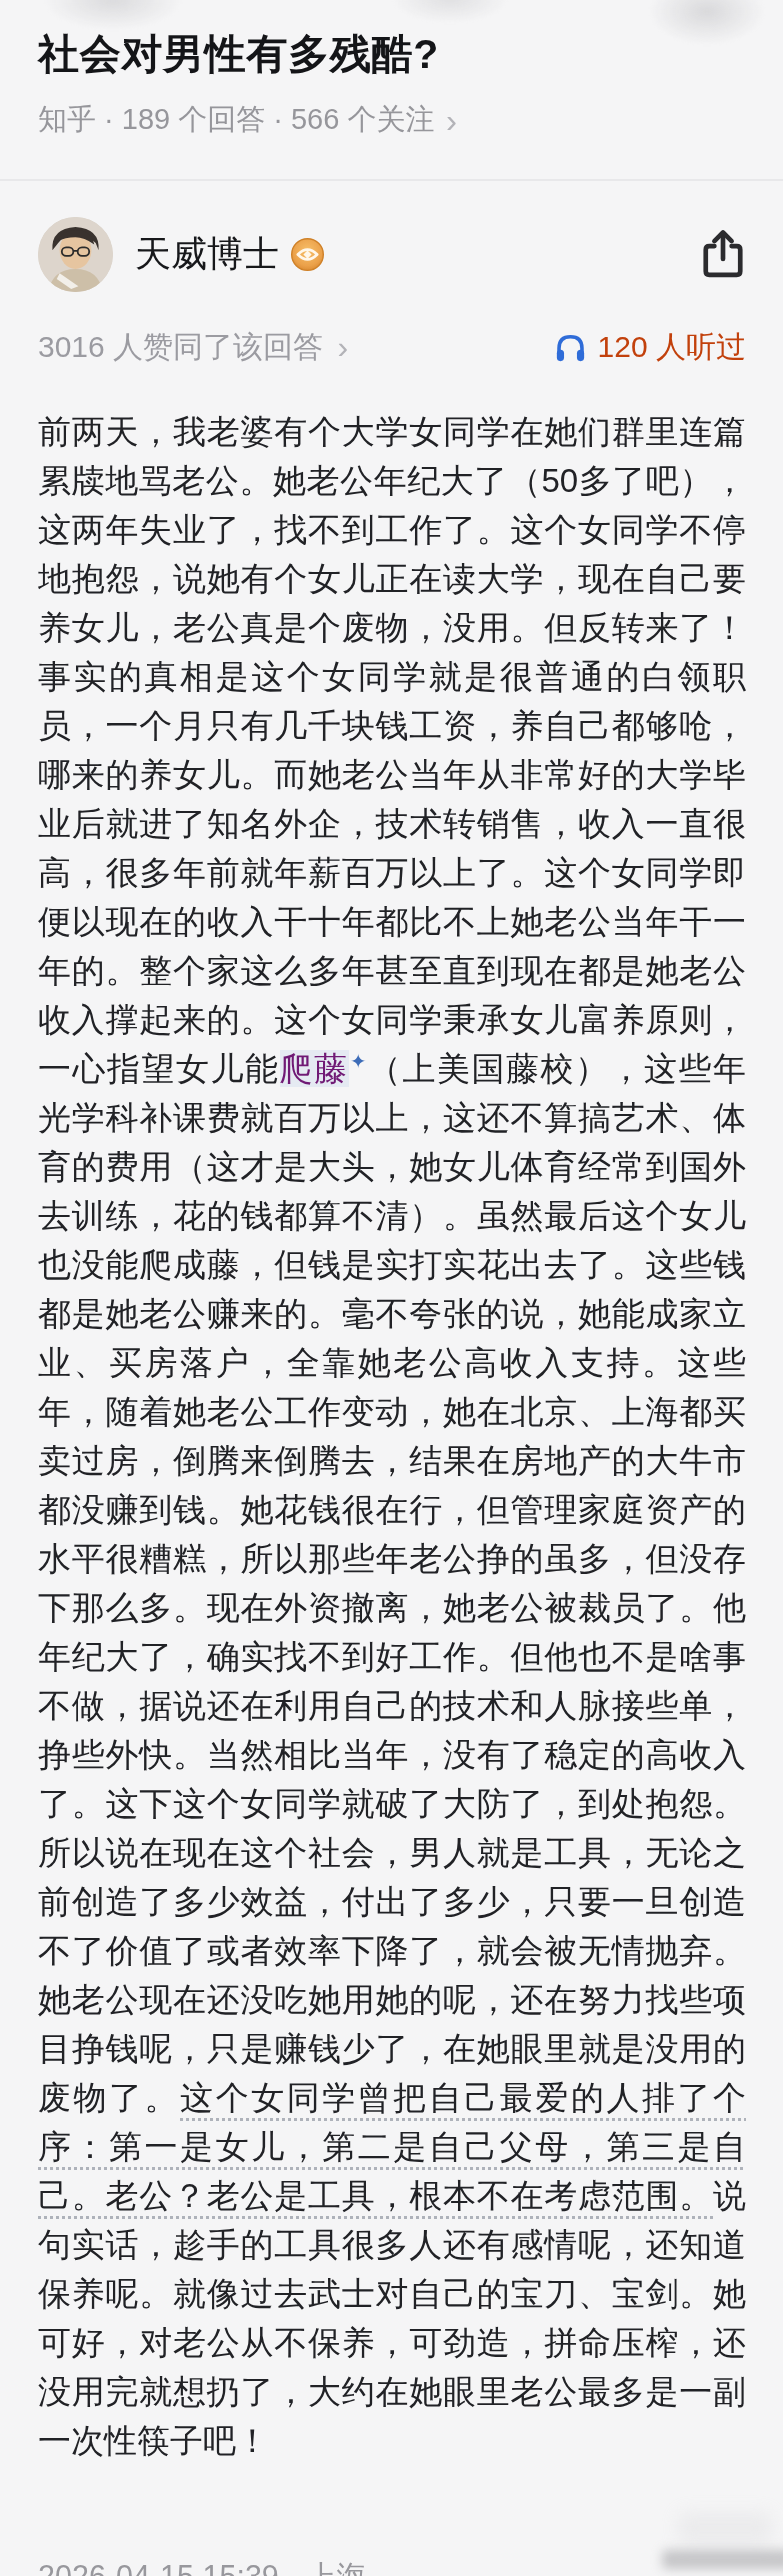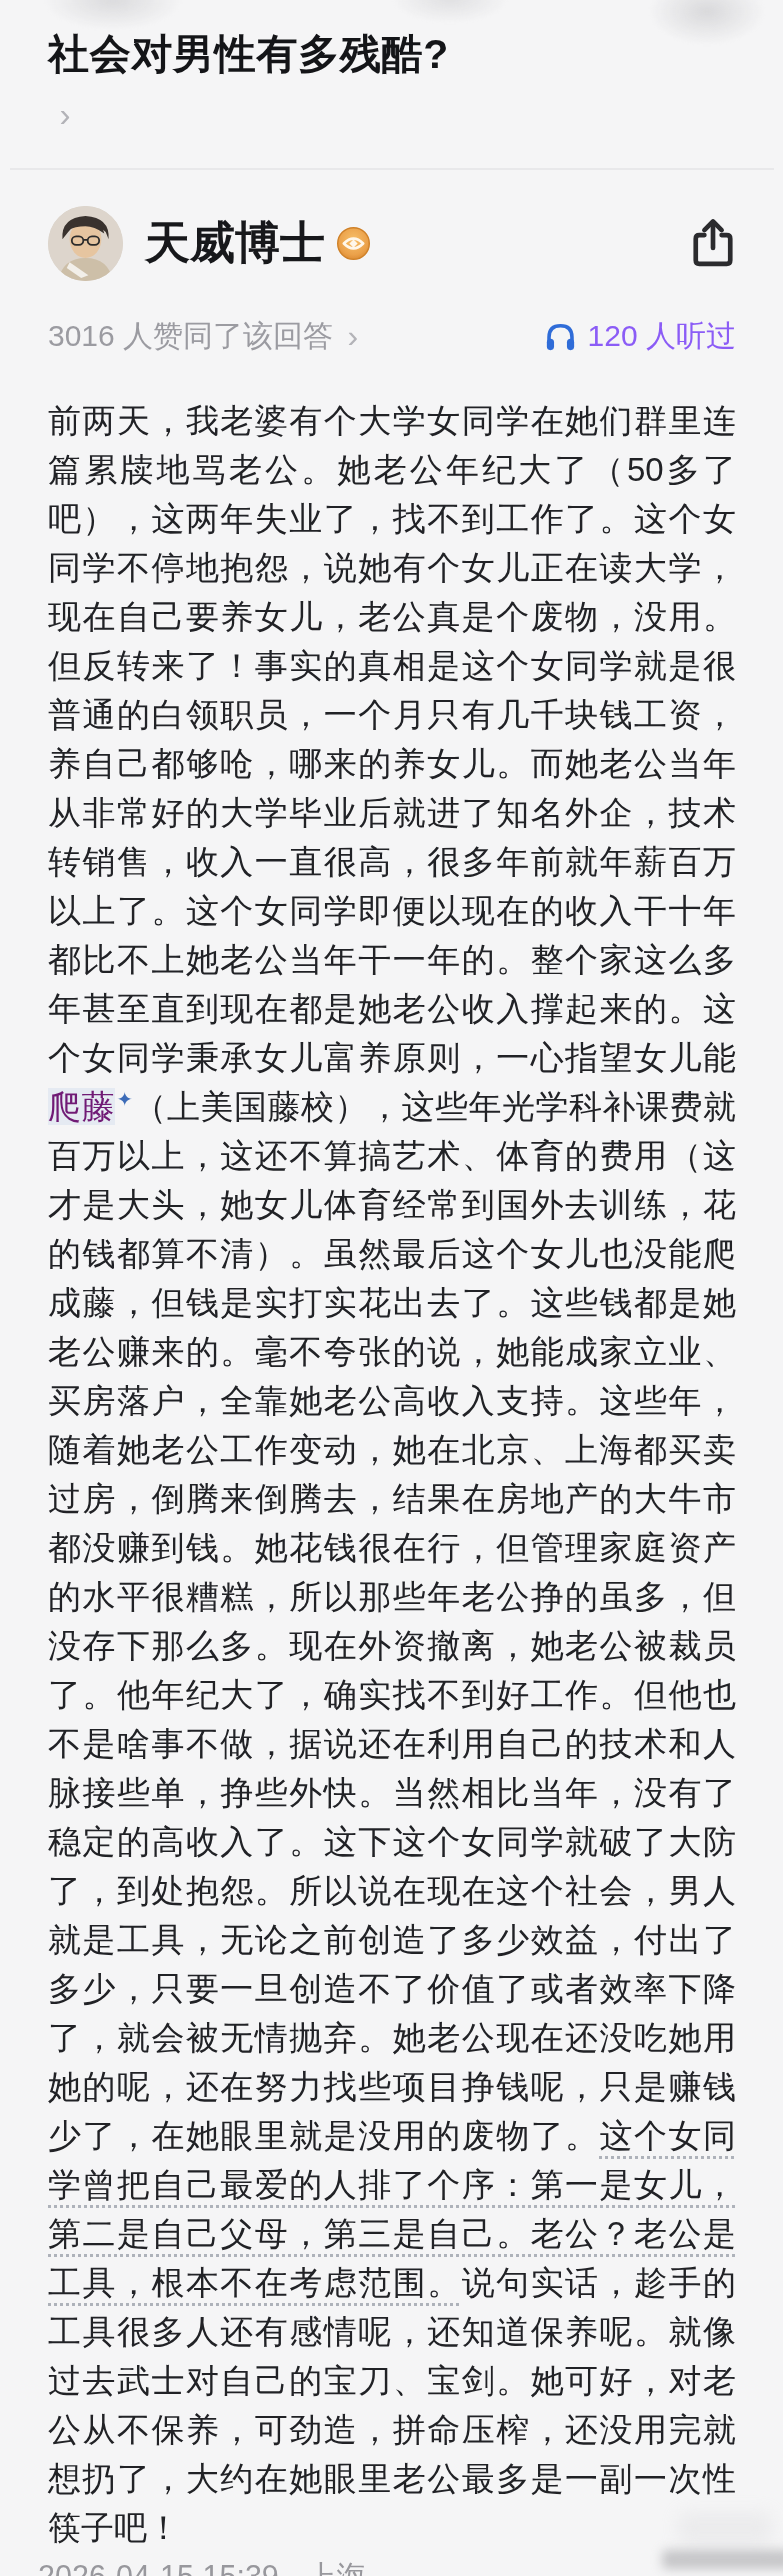--- a/index.html
+++ b/index.html
@@ -5,21 +5,21 @@
   html,body{margin:0;padding:0;background:#dcdcde;}
   .screen{
     position:relative;
     width:784px;height:2576px;
     margin:0 auto;
     background:#f5f5f6;
     overflow:hidden;
     font-family:"Liberation Sans",sans-serif;
     color:#212226;
   }
-  .inner{padding:0 48px;}
+  .inner{padding:0 38px;}
 
   
   .q-title{
     padding-top:29px;
     font-size:41px;line-height:51px;
     font-weight:700;color:#141518;
     letter-spacing:0.7px;
   }
   .q-meta{
     margin-top:20.3px;
@@ -38,21 +38,21 @@
     margin-top:36px;
     display:flex;align-items:center;
   }
   .avatar{
     width:75px;height:75px;border-radius:50%;
     overflow:hidden;flex:0 0 auto;
     background:#d9d2c9;
   }
   .author-name{
     margin-left:22px;
-    font-size:45px;font-weight:700;color:#17181b;
+    font-size:36px;font-weight:400;color:#17181b;
     white-space:nowrap;
   }
   .badge{margin-left:11.6px;flex:0 0 auto;display:flex;}
   .spacer{flex:1;}
   .follow-btn{
     height:67px;padding:0 33px;
     border-radius:33px;
     background:#edf3fd;
     display:flex;align-items:center;
     font-size:31px;font-weight:600;color:#3a78ec;
@@ -62,21 +62,21 @@
   .share-btn{margin-left:33px;display:flex;flex:0 0 auto;}
 
   
   .stats-row{
     margin-top:35px;
     display:flex;align-items:center;justify-content:space-between;
     font-size:30px;
   }
   .upvote-line{display:flex;align-items:center;color:#9b9ba1;}
   .upvote-line .chev{margin-left:14.5px;font-size:32px;color:#b3b3b8;}
-  .listen-line{display:flex;align-items:center;color:#8b5cf6;}
+  .listen-line{display:flex;align-items:center;color:#c2410c;}
   .listen-line .hp{margin-right:10.2px;display:flex;}
 
   
   .answer{
     margin-top:39px;
     font-size:33px;line-height:49px;
     color:#212226;
     text-align:justify;
   }
   .kw-link{
@@ -125,20 +125,21 @@
 
   <div class="blob blob-1"></div>
   <div class="blob blob-2"></div>
   <div class="blob blob-3"></div>
 
   <div class="inner">
 
     <div class="q-title">社会对男性有多残酷?</div>
 
     <div class="q-meta">
+      <span>知乎 · 189 个回答 · 566 个关注</span>
       <span class="chev">›</span>
     </div>
 
     <div class="divider"></div>
 
     <div class="author-row">
       <div class="avatar">
         <svg width="75" height="75" viewBox="0 0 104 104">
           <circle cx="52" cy="52" r="52" fill="#ddd5cc"></circle>
           <path d="M20 46 Q18 16 52 14 Q86 16 84 46 L80 36 Q66 22 52 24 Q38 22 28 36 Z" fill="#39322e"></path>

